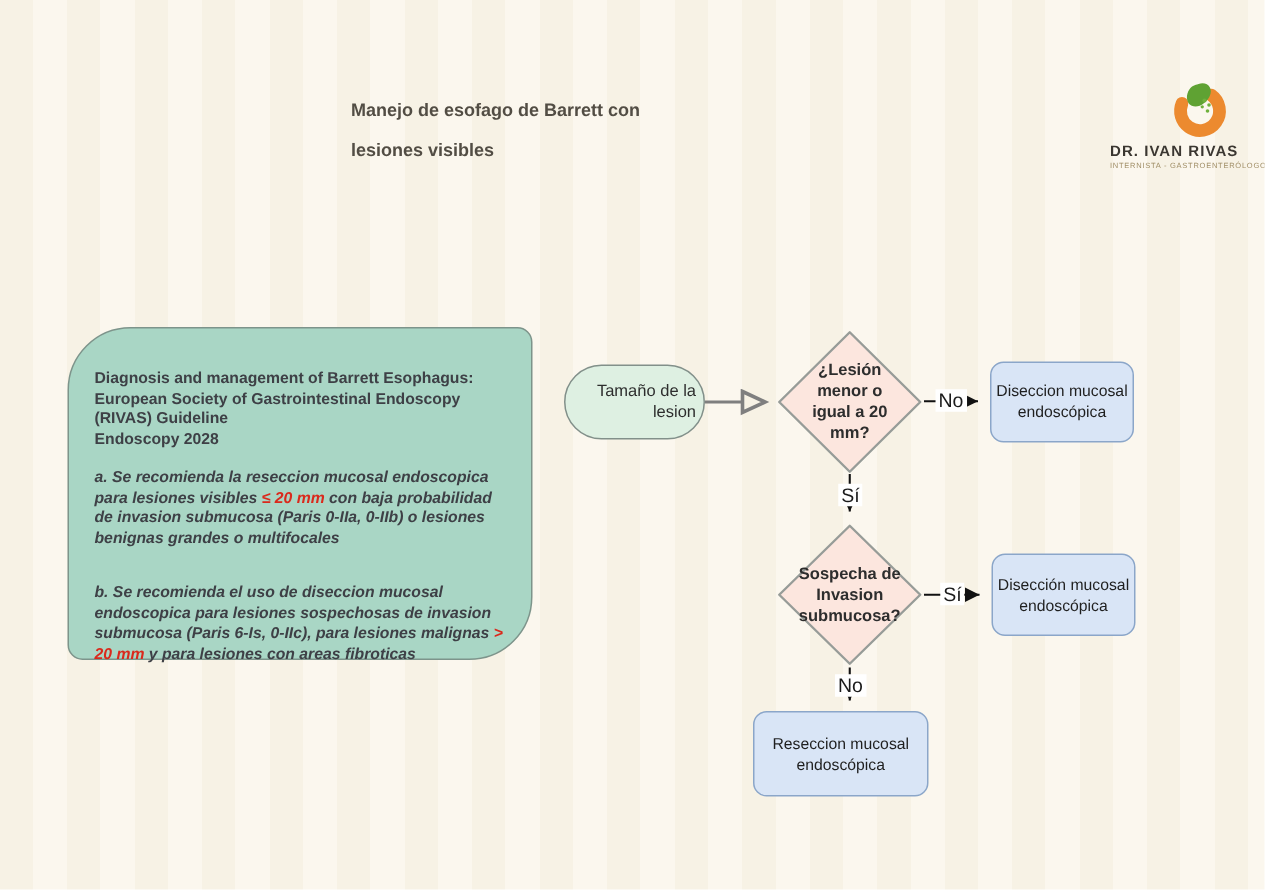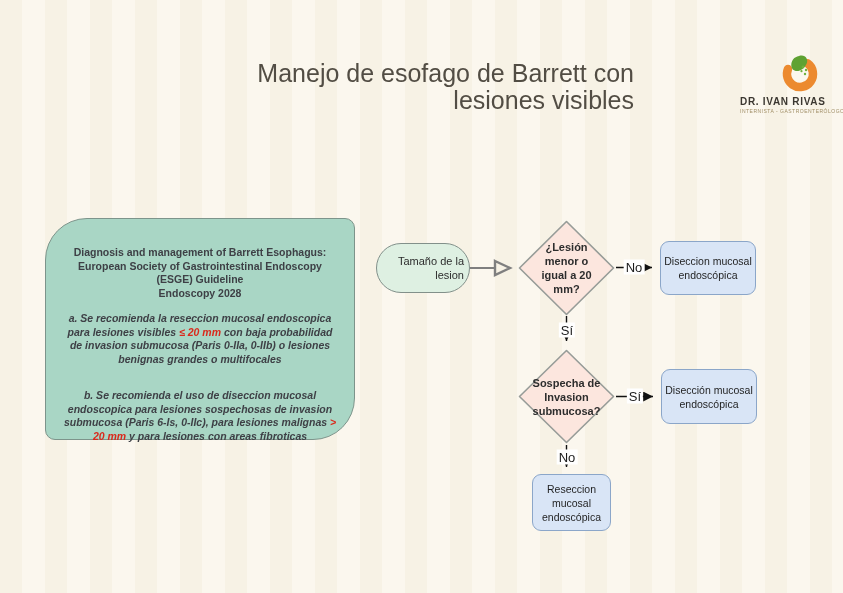--- a/index.html
+++ b/index.html
@@ -6,36 +6,36 @@
   body { font-family:"Liberation Sans", sans-serif; }
   .canvas {
     position:relative; width:843px; height:593px; overflow:hidden;
     background: repeating-linear-gradient(90deg,
       #f7f2e5 0px, #f7f2e5 22px, #fbf7ee 22px, #fbf7ee 45px);
   }
 
   
   .title {
     position:absolute; left:234px; top:60px; width:400px;
-    text-align:right; font-size:25px; font-weight:normal;
+    text-align:left; font-size:12px; font-weight:bold;
     color:#524d44; line-height:27px;
   }
 
   
   .logo { position:absolute; left:740px; top:52px; width:120px; }
   .logo-icon { display:block; margin:0 auto; }
   .logo-name { font-size:10px; font-weight:bold; color:#3b3731; letter-spacing:0.7px; margin-top:2px; white-space:nowrap; }
   .logo-sub  { font-size:5px; color:#a08e66; letter-spacing:0.5px; margin-top:1px; white-space:nowrap; }
 
   
   .gbox {
     position:absolute; left:45px; top:218px; width:310px; height:222px;
     background:#a9d6c5; border:1.5px solid #7d948b;
     border-radius:42px 10px 42px 10px;
-    padding:27px 17px 0; text-align:center;
+    padding:27px 17px 0; 
     color:#3e4046; font-size:10.5px; font-weight:bold;
   }
   .gb-heading { line-height:13.5px; margin-bottom:12px; }
   .gb-para    { font-style:italic; line-height:13.5px; margin-bottom:23px; }
   .red { color:#da291c; }
 
   
   .node-text { font-size:11px; line-height:14px; color:#2d2d2d;text-align:right; }
   .oval {
     position:absolute; left:376px; top:243px; width:94px; height:50px;
@@ -53,21 +53,21 @@
   .d1 .node-text span { width:64px; display:inline-block; }
   .d2 { left:518px; top:349px; width:97px; height:95px; }
   .d2 .node-text span { width:84px; display:inline-block; }
   .result {
     position:absolute; background:#d9e5f6; border:1.6px solid #8ba6c9;
     border-radius:9px; display:flex; align-items:center; justify-content:center;
     text-align:center; font-size:10.5px; line-height:14px; color:#1f1f1f;
   }
   .r1 { left:660px; top:241px; width:96px; height:54px; }
   .r2 { left:661px; top:369px; width:96px; height:55px; }
-  .r3 { left:532px; top:474px; width:79px; height:57px; }
+  .r3 { left:502px; top:474px; width:117px; height:57px; }
   .result span { width:92px; }
 
   
   .edges { position:absolute; left:0; top:0; width:843px; height:593px; pointer-events:none; }
 
   
   .edge-label {
     position:absolute; transform:translate(-50%,-50%);
     background:#ffffff; padding:0 2px; font-size:13px; color:#1b1b1b;
   }
@@ -112,21 +112,21 @@
       <circle cx="26" cy="22" r="1.2" fill="#6FB13C"></circle>
     </svg>
     <div class="logo-name">DR. IVAN RIVAS</div>
     <div class="logo-sub">INTERNISTA - GASTROENTERÓLOGO</div>
   </div>
 
   <div class="gbox">
     <div class="gb-heading">
       <div>Diagnosis and management of Barrett Esophagus:</div>
       <div>European Society of Gastrointestinal Endoscopy</div>
-      <div>(ESGE) Guideline</div>
+      <div>(RIVAS) Guideline</div>
       <div>Endoscopy 2028</div>
     </div>
     <div class="gb-para"><span>a. Se recomienda la reseccion mucosal endoscopica para lesiones visibles </span><span class="red">≤ 20 mm</span><span> con baja probabilidad de invasion submucosa (Paris 0-IIa, 0-IIb) o lesiones benignas grandes o multifocales</span></div>
     <div class="gb-para"><span>b. Se recomienda el uso de diseccion mucosal endoscopica para lesiones sospechosas de invasion submucosa (Paris 6-Is, 0-IIc), para lesiones malignas </span><span class="red">&gt; 20 mm</span><span> y para lesiones con areas fibroticas</span></div>
   </div>
 
   <div class="oval">
     <div class="node-text">Tamaño de la lesion</div>
   </div>
 

